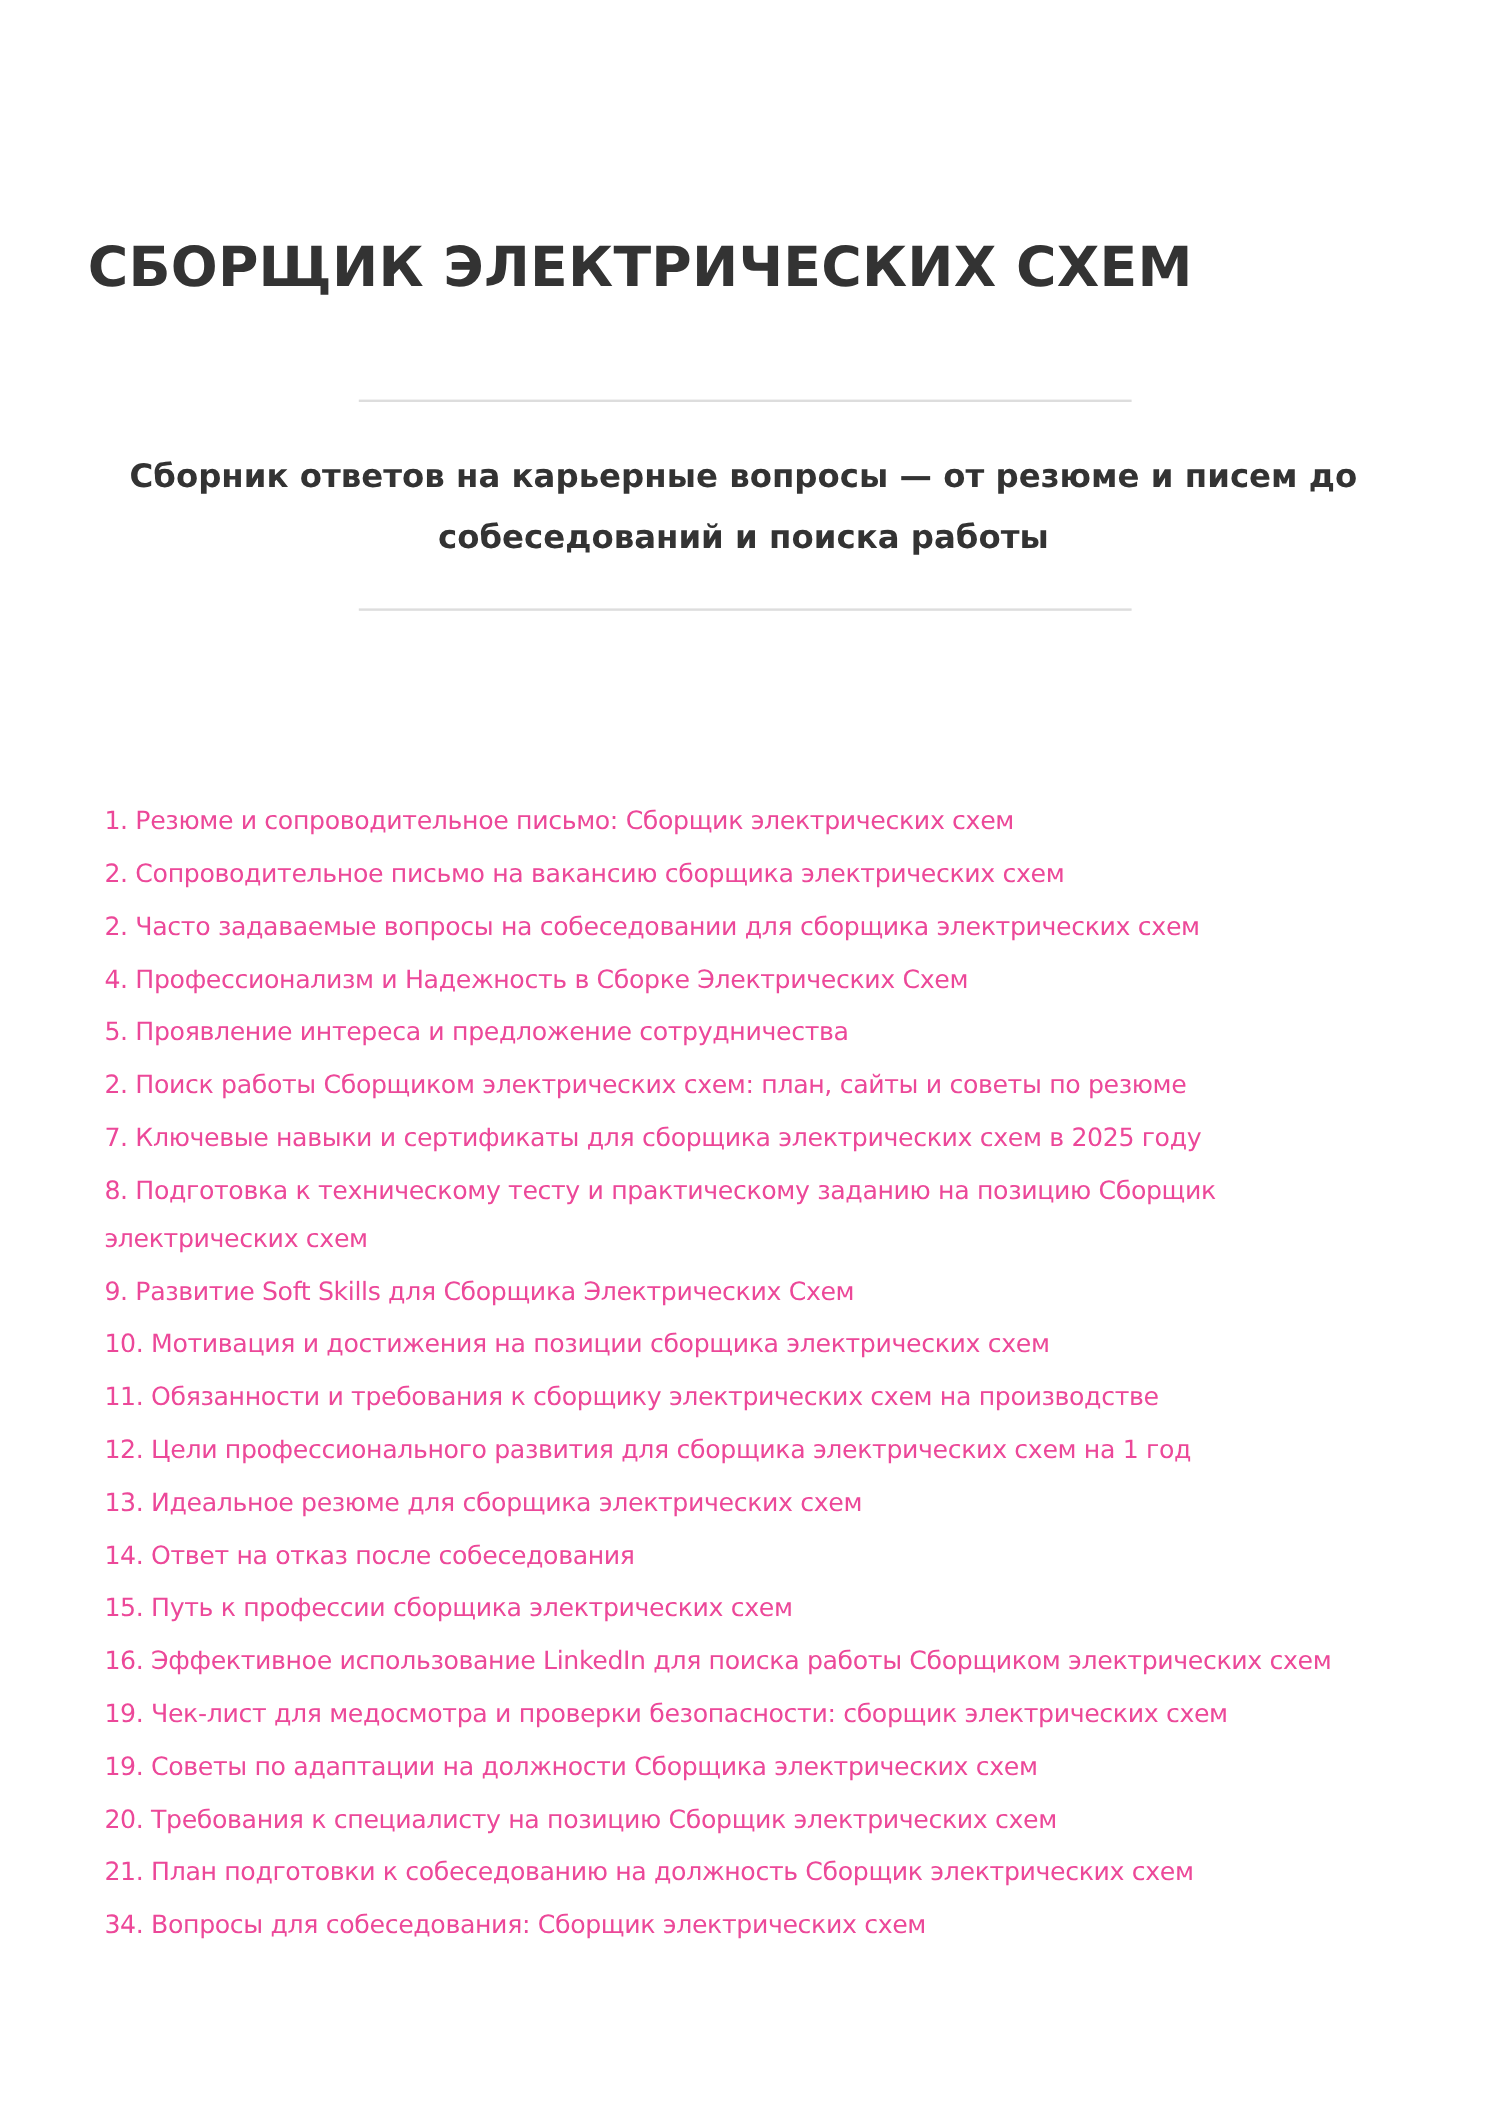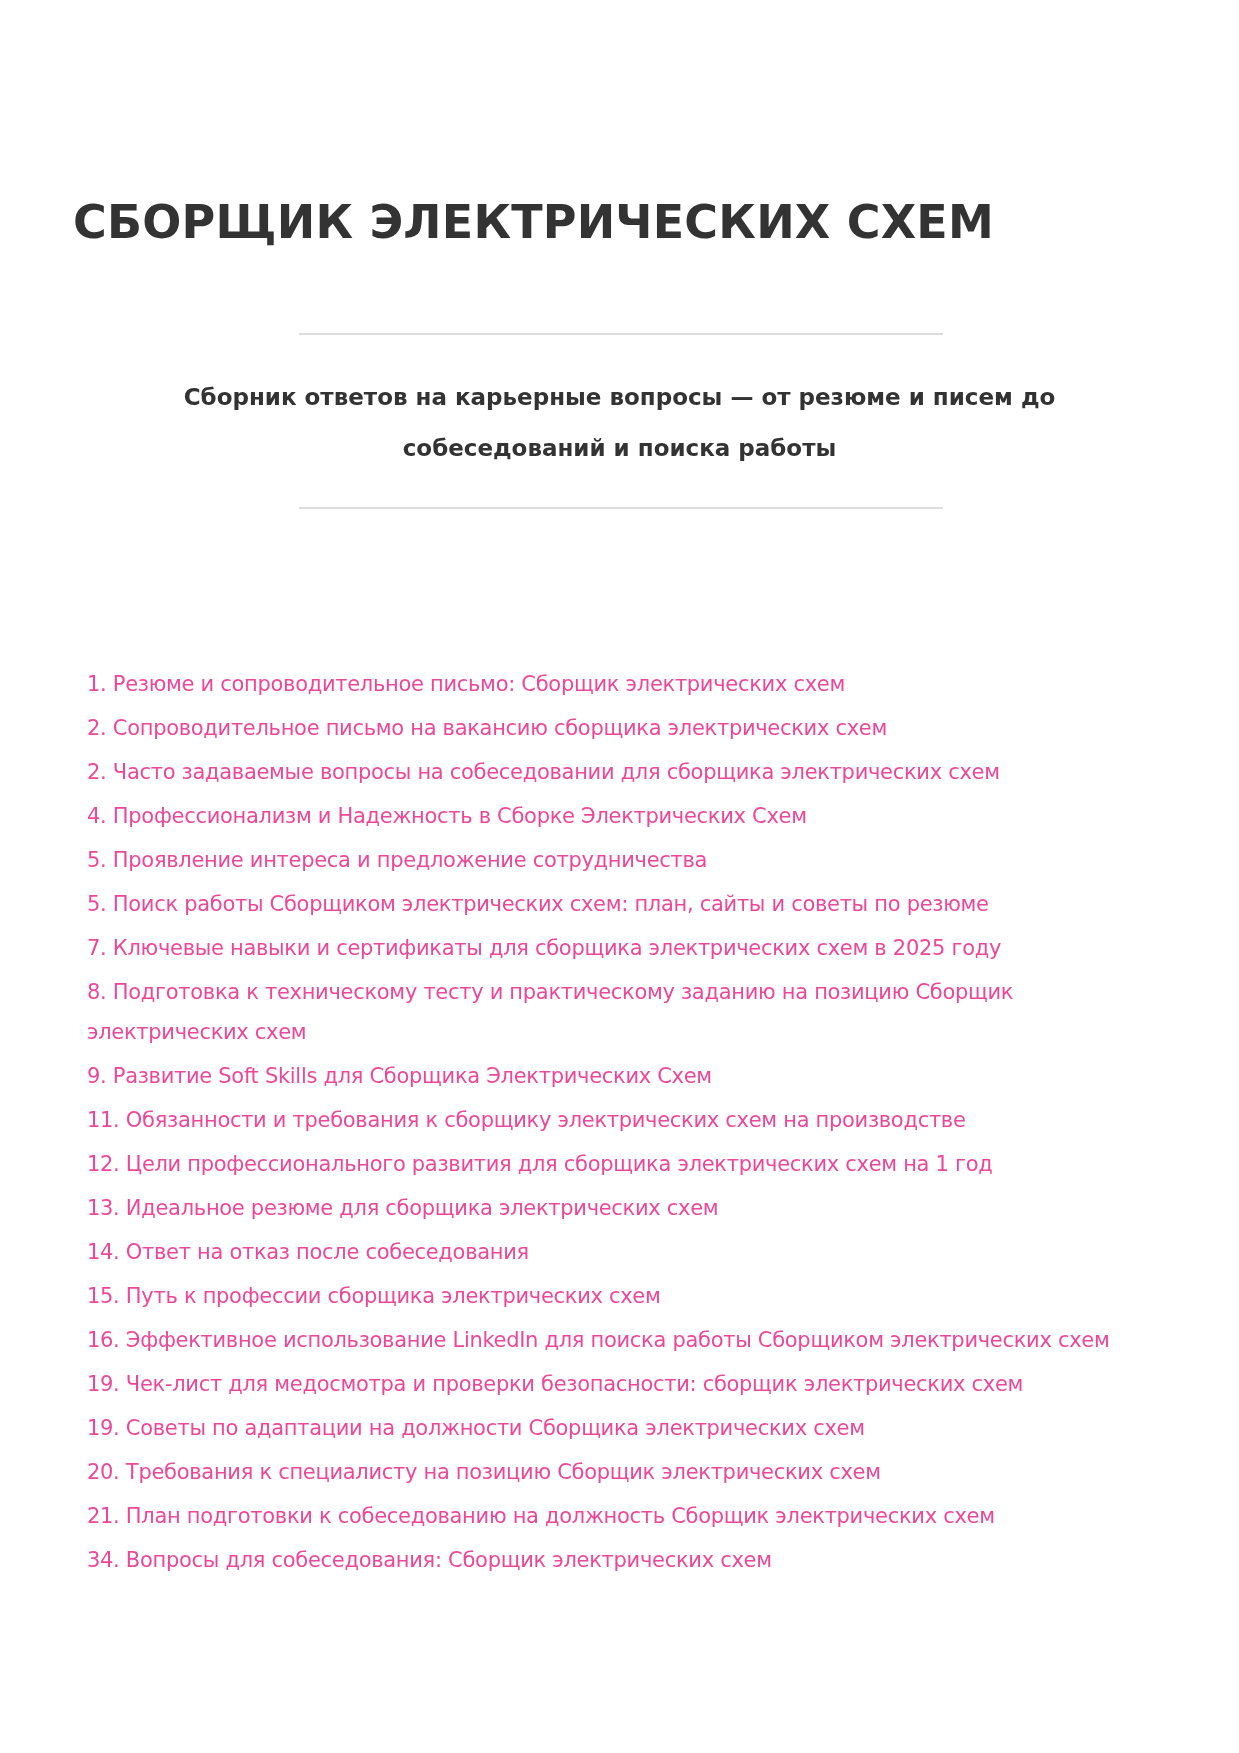--- a/index.html
+++ b/index.html
@@ -45,21 +45,21 @@
     .rule.top { top: 333px; }
     .rule.bottom { top: 507px; }
     .subtitle {
       position: absolute;
       left: 100px;
       top: 372px;
       width: 1039px;
       text-align: center;
       font-family: "DejaVu Sans", sans-serif;
       font-weight: bold;
-      font-size: 23px;
+      font-size: 27px;
       line-height: 51px;
       color: #333333;
       margin: 0;
     }
     .toc {
       position: absolute;
       left: 83px;
       top: 660px;
       width: 1080px;
       margin: 0;
@@ -87,24 +87,25 @@
   <p class="subtitle">Сборник ответов на карьерные вопросы — от резюме и писем до собеседований и поиска работы</p>
 
   <div class="rule bottom"></div>
 
   <ul class="toc">
     <li>1. Резюме и сопроводительное письмо: Сборщик электрических схем</li>
     <li>2. Сопроводительное письмо на вакансию сборщика электрических схем</li>
     <li>2. Часто задаваемые вопросы на собеседовании для сборщика электрических схем</li>
     <li>4. Профессионализм и Надежность в Сборке Электрических Схем</li>
     <li>5. Проявление интереса и предложение сотрудничества</li>
-    <li>5. Поиск работы Сборщиком электрических схем: план, сайты и советы по резюме</li>
+    <li>2. Поиск работы Сборщиком электрических схем: план, сайты и советы по резюме</li>
     <li>7. Ключевые навыки и сертификаты для сборщика электрических схем в 2025 году</li>
     <li>8. Подготовка к техническому тесту и практическому заданию на позицию Сборщик электрических схем</li>
     <li>9. Развитие Soft Skills для Сборщика Электрических Схем</li>
+    <li>10. Мотивация и достижения на позиции сборщика электрических схем</li>
     <li>11. Обязанности и требования к сборщику электрических схем на производстве</li>
     <li>12. Цели профессионального развития для сборщика электрических схем на 1 год</li>
     <li>13. Идеальное резюме для сборщика электрических схем</li>
     <li>14. Ответ на отказ после собеседования</li>
     <li>15. Путь к профессии сборщика электрических схем</li>
     <li>16. Эффективное использование LinkedIn для поиска работы Сборщиком электрических схем</li>
     <li>19. Чек-лист для медосмотра и проверки безопасности: сборщик электрических схем</li>
     <li>19. Советы по адаптации на должности Сборщика электрических схем</li>
     <li>20. Требования к специалисту на позицию Сборщик электрических схем</li>
     <li>21. План подготовки к собеседованию на должность Сборщик электрических схем</li>

